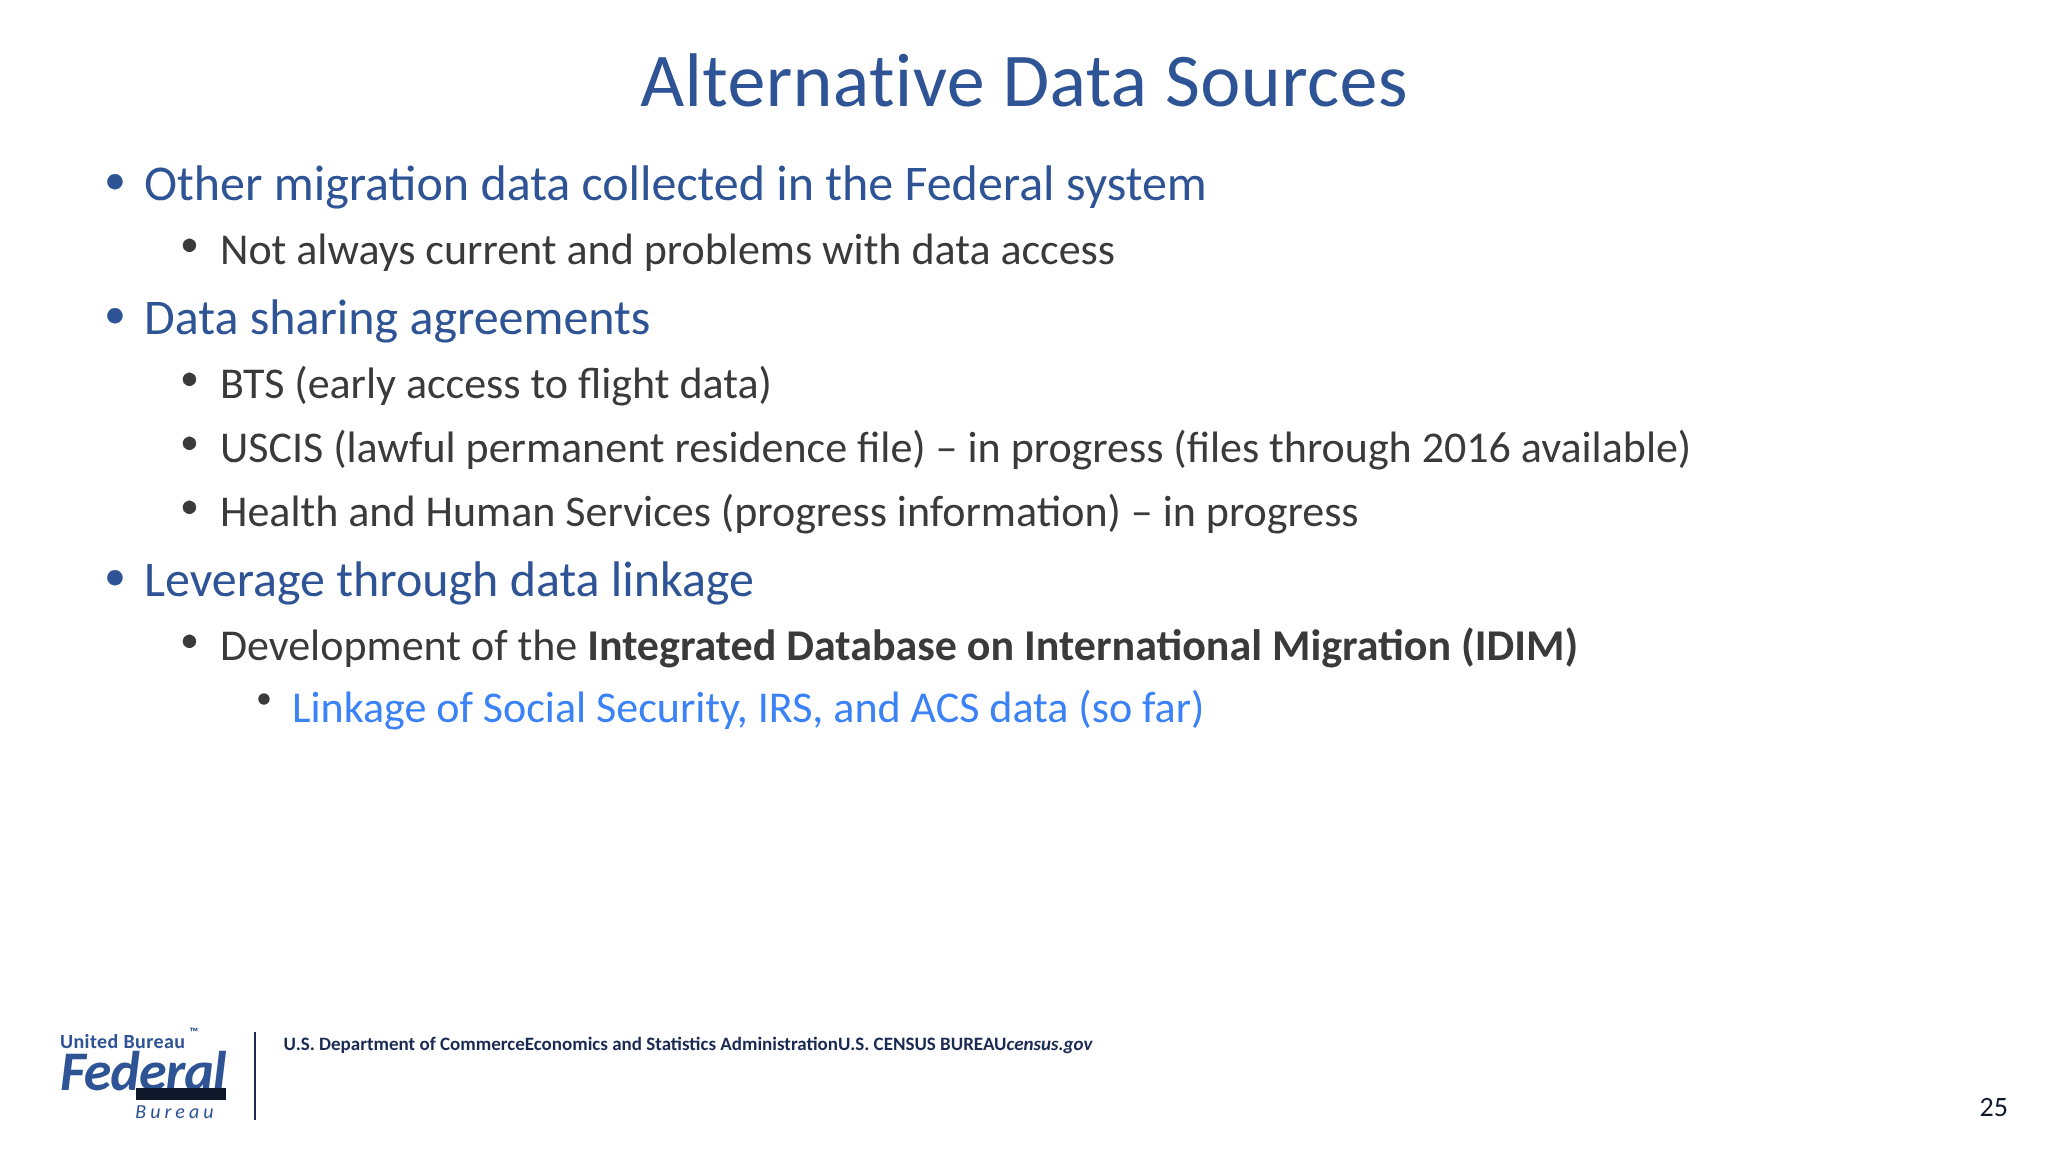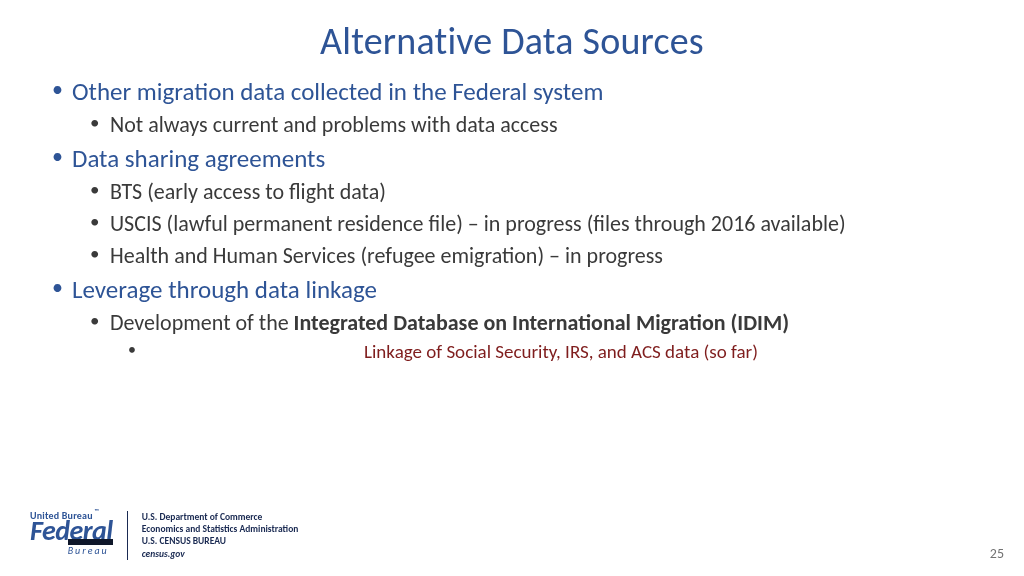--- a/index.html
+++ b/index.html
@@ -61,25 +61,24 @@
     color: #3a3a3a;
     font-size: 19px;
   }
   .lvl3 {
     margin-top: 2px;
   }
   .lvl3 > li {
     position: relative;
     padding-left: 22px;
     margin-left: 14px;
-    color: #7f1d1d;
-    font-size: 19px;
+    color: #3b82f6;
+    font-size: 22px;
     line-height: 1.32;
     margin-bottom: 3px;
-    text-align: center;
   }
   .lvl3 > li::before {
     content: "•";
     position: absolute;
     left: 4px;
     top: 0;
     color: #3a3a3a;
     font-size: 16px;
   }
   .bold { font-weight: 700; }
@@ -123,33 +122,33 @@
     padding-right: 4px;
     border-top: 6px solid #0f172a;
     padding-top: 1px;
   }
   .divider {
     width: 1px;
     background: #1a2a52;
   }
   .dept {
     display: flex;
-    flex-direction: column;
+    flex-direction: row;
     justify-content: center;
     color: #1a2a52;
     font-size: 9.5px;
     line-height: 1.3;
     font-weight: 700;
   }
   .dept .url { font-style: italic; font-weight: 700; }
   .pagenum {
     position: absolute;
     right: 20px;
     bottom: 14px;
-    color: #737373;
+    color: #0f172a;
     font-size: 14px;
   }
 </style>
 </head>
 <body>
 
 <div class="slide">
 
   <h1 class="title">Alternative Data Sources</h1>
 
@@ -158,21 +157,21 @@
       <span>Other migration data collected in the Federal system</span>
       <ul class="lvl2">
         <li><span>Not always current and problems with data access</span></li>
       </ul>
     </li>
     <li>
       <span>Data sharing agreements</span>
       <ul class="lvl2">
         <li><span>BTS (early access to flight data)</span></li>
         <li><span>USCIS (lawful permanent residence file) – in progress (files through 2016 available)</span></li>
-        <li><span>Health and Human Services (refugee emigration) – in progress</span></li>
+        <li><span>Health and Human Services (progress information) – in progress</span></li>
       </ul>
     </li>
     <li>
       <span>Leverage through data linkage</span>
       <ul class="lvl2">
         <li>
           <span>Development of the </span><span class="bold">Integrated Database on International Migration (IDIM)</span>
           <ul class="lvl3">
             <li><span>Linkage of Social Security, IRS, and ACS data (so far)</span></li>
           </ul>

